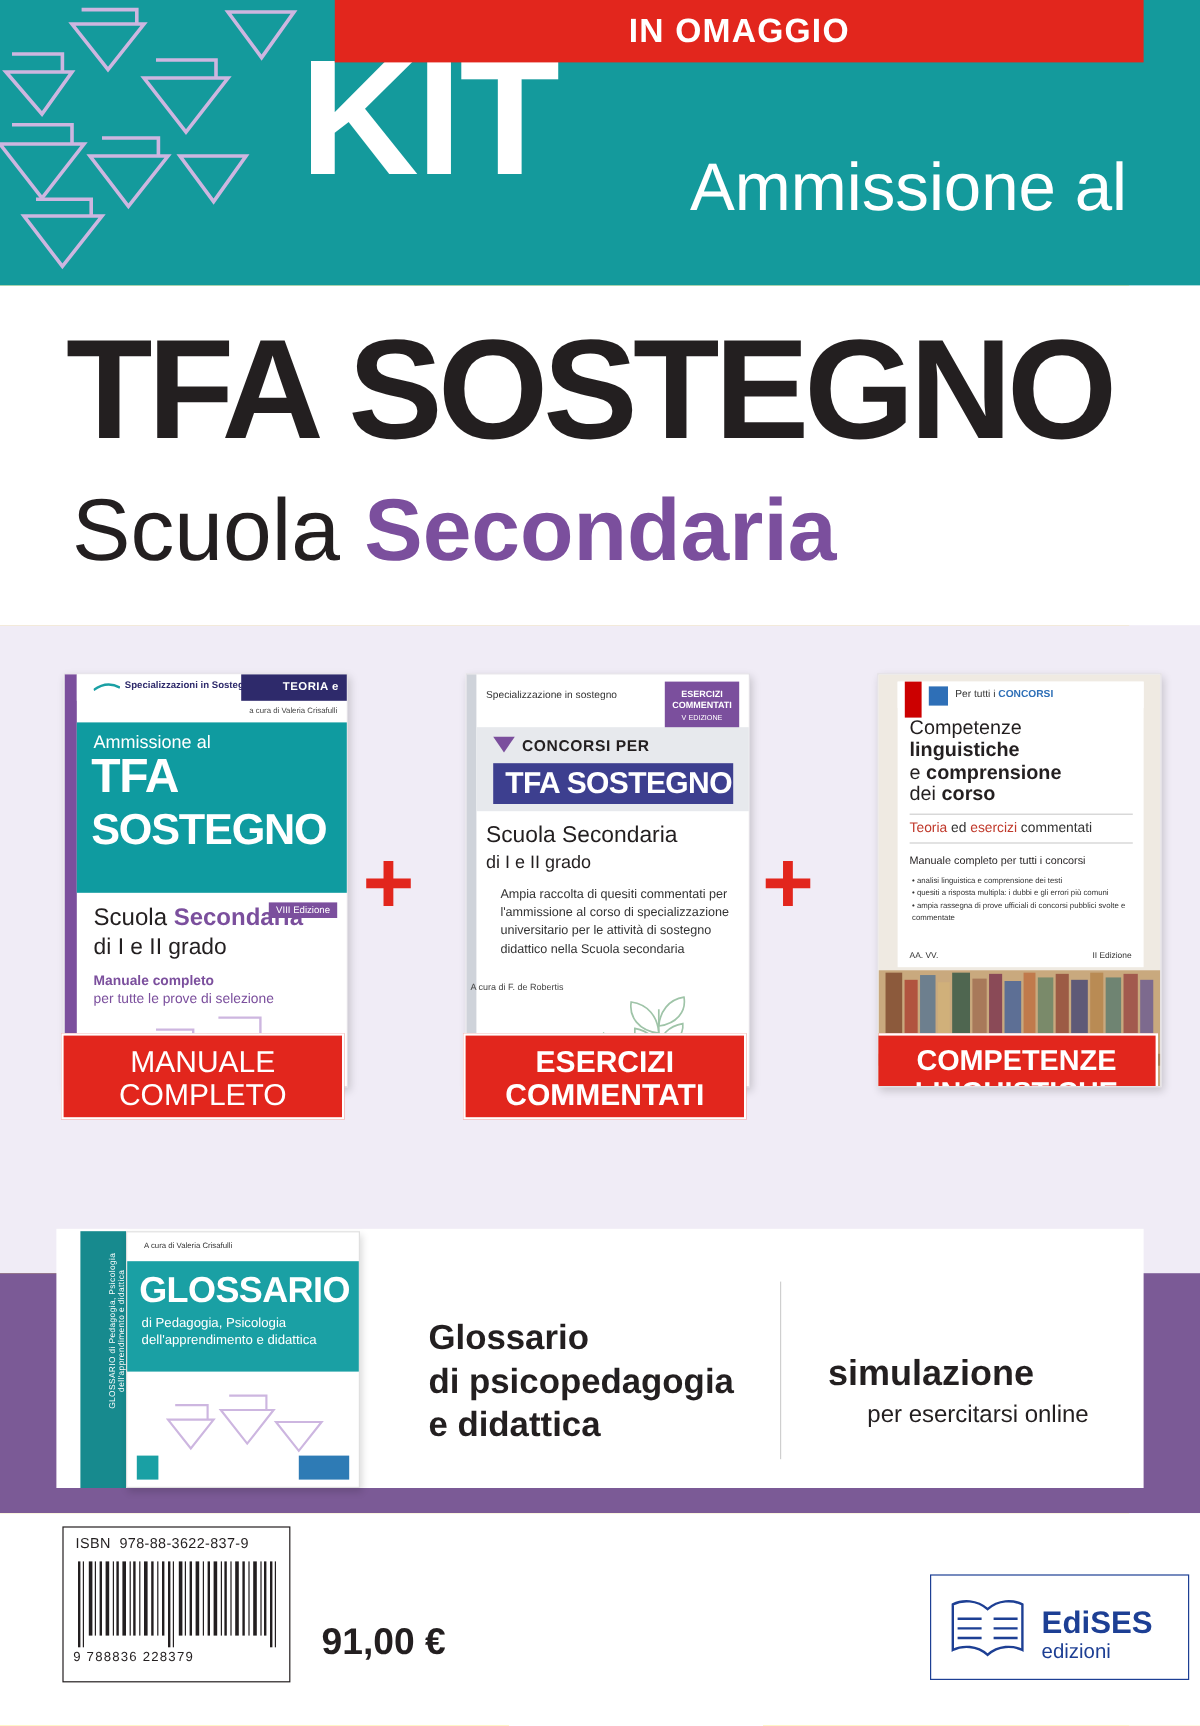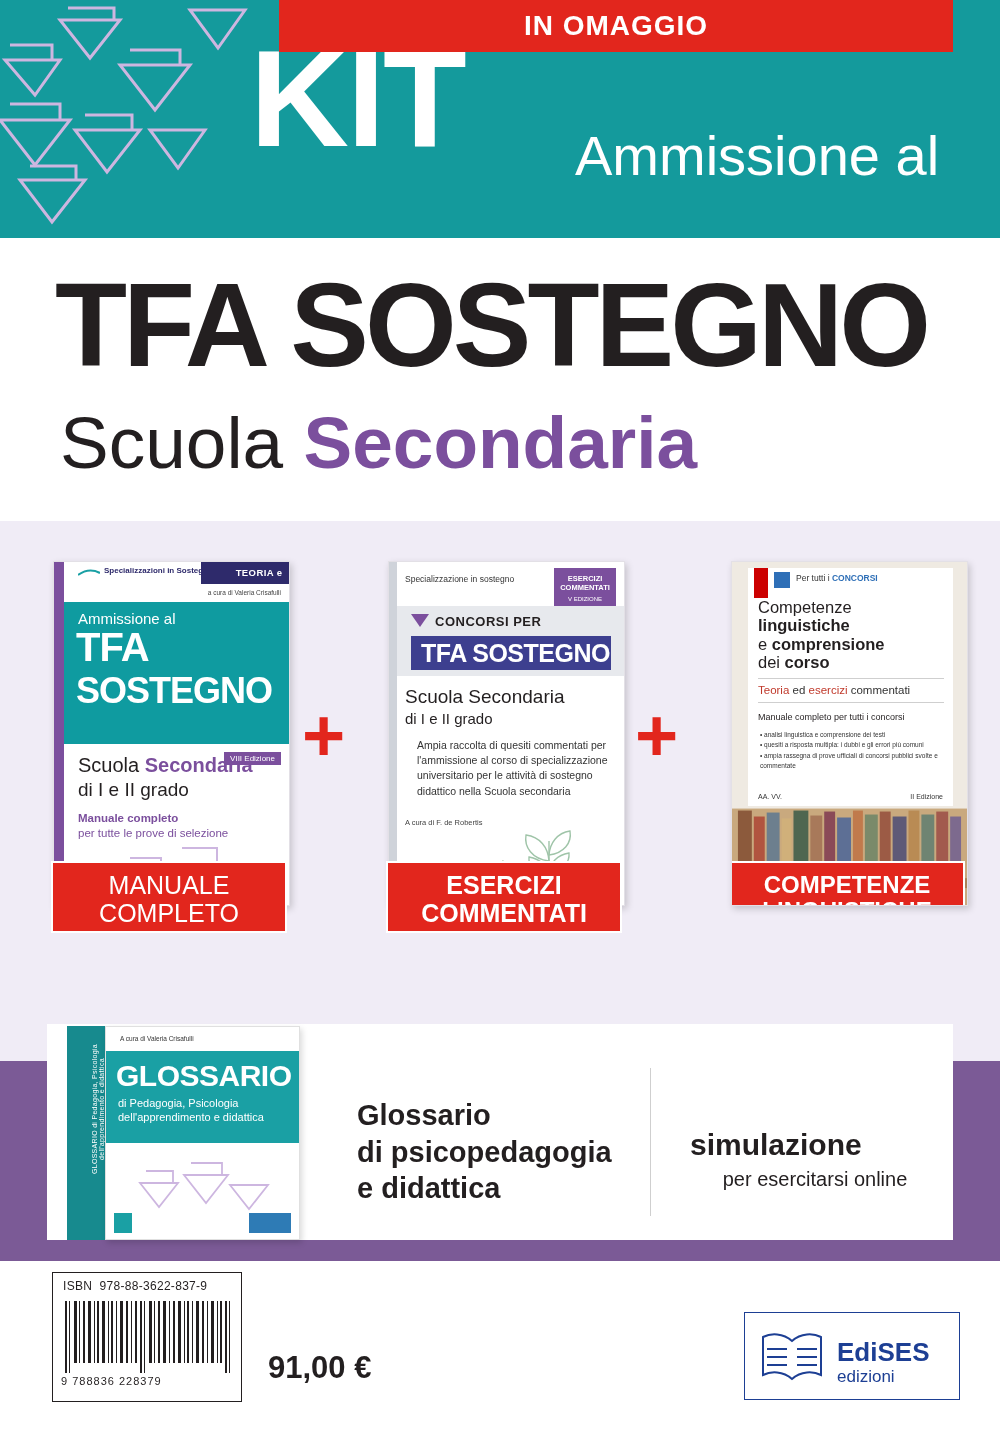--- a/index.html
+++ b/index.html
@@ -90,21 +90,21 @@
   .b2-badge { position:absolute; right:8px; top:6px; width:62px; height:40px; background:#7b4f9d; color:#fff; font-size:7.5px; font-weight:bold; text-align:center; padding-top:6px; line-height:1.25;}
   .b2-badge .ed { font-weight:normal; font-size:6px; display:block; margin-top:3px;}
   .b2-grayband { position:absolute; left:8px; top:44px; right:0; height:70px; background:#e7e9ed; }
   .b2-concorsi { position:absolute; left:38px; top:8px; font-size:13px; font-weight:bold; color:#231f20; letter-spacing:0.5px;}
   .b2-tri { position:absolute; left:14px; top:8px; width:0; height:0; border-left:9px solid transparent; border-right:9px solid transparent; border-top:13px solid #7b4f9d;}
   .b2-tfabar { position:absolute; left:14px; top:30px; width:200px; height:34px; background:#3d3f8f; }
   .b2-tfabar span { color:#fff; font-size:25px; font-weight:bold; line-height:34px; padding-left:10px; letter-spacing:-0.5px;}
   .b2-scuola { position:absolute; left:16px; top:124px; font-size:19px; color:#231f20; }
   .b2-grado { position:absolute; left:16px; top:148px; font-size:15px; color:#231f20; }
   .b2-desc { position:absolute; left:16px; top:176px; width:205px; font-size:10.5px; color:#333; line-height:1.45;margin-left:12px; }
-  .b2-cura { position:absolute; left:16px; top:256px; font-size:7.5px; color:#444; }
+  .b2-cura { position:absolute; left:3px; top:256px; font-size:7.5px; color:#444; }
   .b2-plant { position:absolute; right:20px; bottom:8px; width:110px; height:80px; }
   .b2-sticker { position:absolute; left:-3px; bottom:-28px; width:236px; height:72px; background:#e2261d; border:2px solid #ffffff; color:#fff; font-weight:bold; font-size:25px; text-align:center; line-height:1.1; padding-top:9px;}
 
   
   .book3 { left: 731px; top: 40px; width: 237px; height: 345px; background:#f4f2ef; border:1px solid #e3e0e6; overflow:hidden;}
   .b3-shelf { position:absolute; left:0; top:0; width:100%; height:100%; }
   .b3-card { position:absolute; left:16px; top:6px; width:205px; height:238px; background:#ffffff; }
   .b3-top { position:absolute; left:0; top:0; width:100%; height:22px; background:#ffffff;}
   .b3-tag { position:absolute; left:6px; top:4px; width:16px; height:16px; background:#2e6fb7; }
   .b3-pertutti { position:absolute; left:28px; top:5px; font-size:8.5px; color:#333; }
@@ -157,21 +157,21 @@
   .om-text2b { position:absolute; left:690px; top:1128px; width:250px; font-size:30px; font-weight:bold; color:#231f20; text-align:left;}
   .om-text2c { position:absolute; left:672px; top:1168px; width:286px; font-size:20px; color:#231f20; text-align:center;}
 
   
   .footer { position:absolute; left:0; top:1261px; width:1000px; height:177px; background:#ffffff; }
   .isbn-box { position:absolute; left:52px; top:1272px; width:190px; height:130px; border:1px solid #231f20; background:#fff; }
   .isbn-text { position:absolute; left:10px; top:6px; font-size:12px; color:#231f20; letter-spacing:0.3px;}
   .barcode { position:absolute; left:10px; top:28px; width:168px; height:72px; }
   .barcode-digits { position:absolute; left:8px; top:102px; width:176px; font-size:11px; color:#231f20; letter-spacing:1px;}
   .price { position:absolute; left:268px; top:1350px; font-size:31px; font-weight:bold; color:#231f20; }
-  .publisher { position:absolute; left:744px; top:1312px; width:216px; height:88px; border:1px solid #1d3f94; background:#fff; }
+  .publisher { position:absolute; left:775px; top:1312px; width:216px; height:88px; border:1px solid #1d3f94; background:#fff; }
   .pub-logo { position:absolute; left:14px; top:14px; width:66px; height:58px; }
   .pub-name { position:absolute; left:92px; top:24px; font-size:26px; font-weight:bold; color:#1d3f94; }
   .pub-sub { position:absolute; left:92px; top:54px; font-size:17px; color:#1d3f94; }
 </style>
 </head>
 <body>
 
 <div class="cover">
 
   <div class="top-band">

